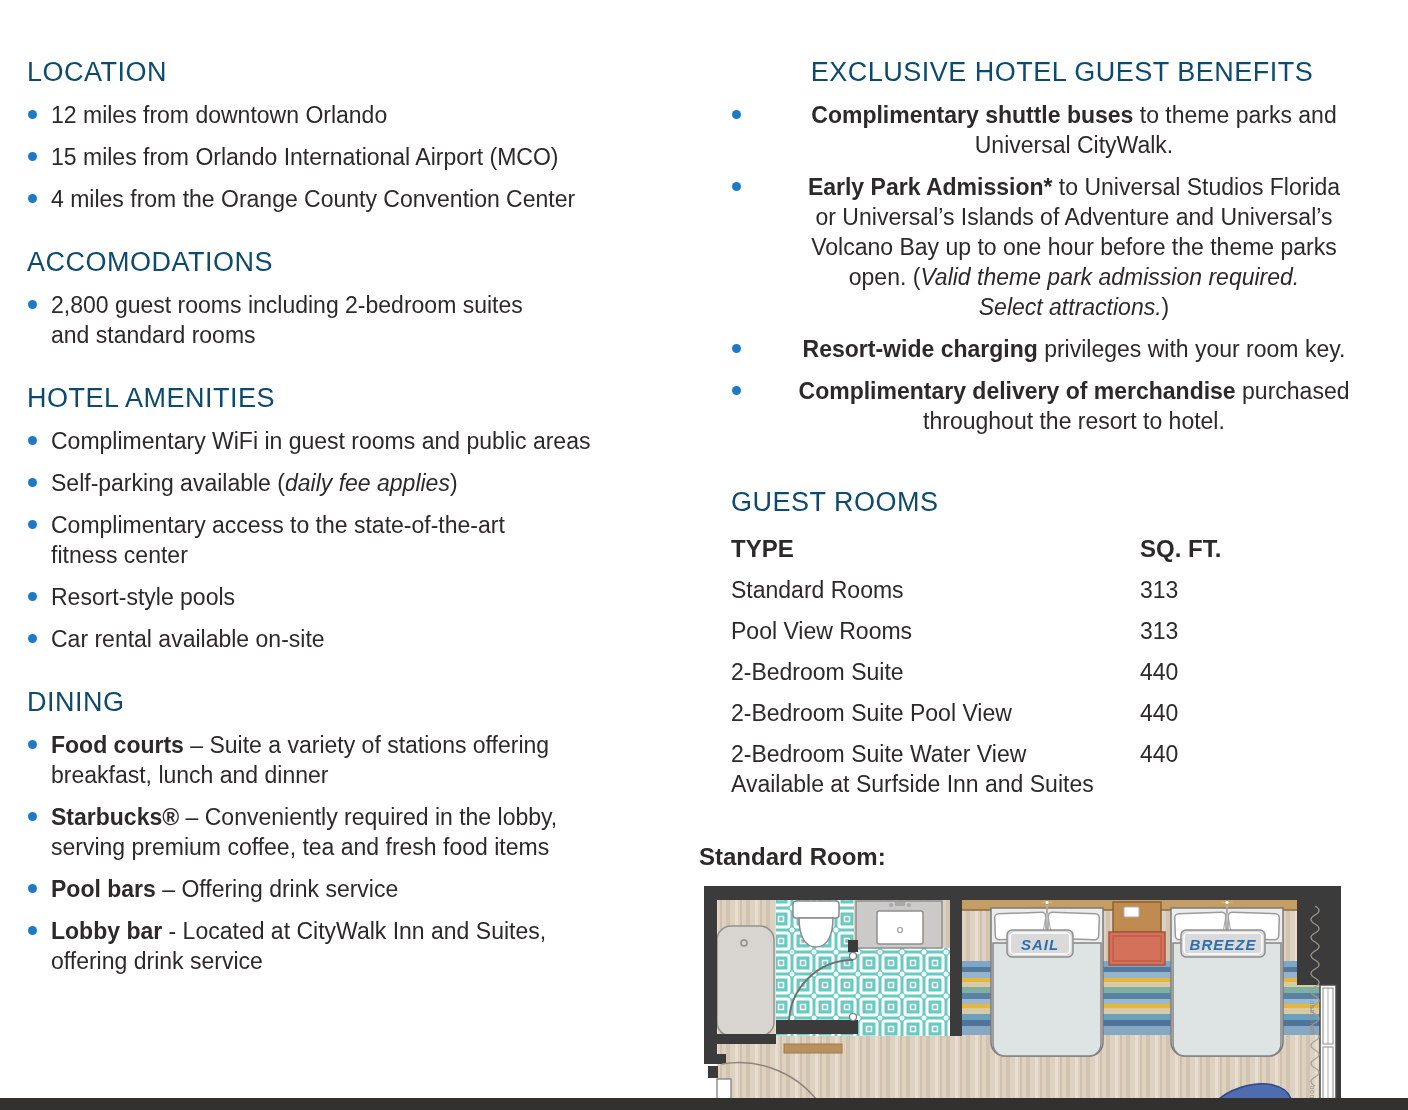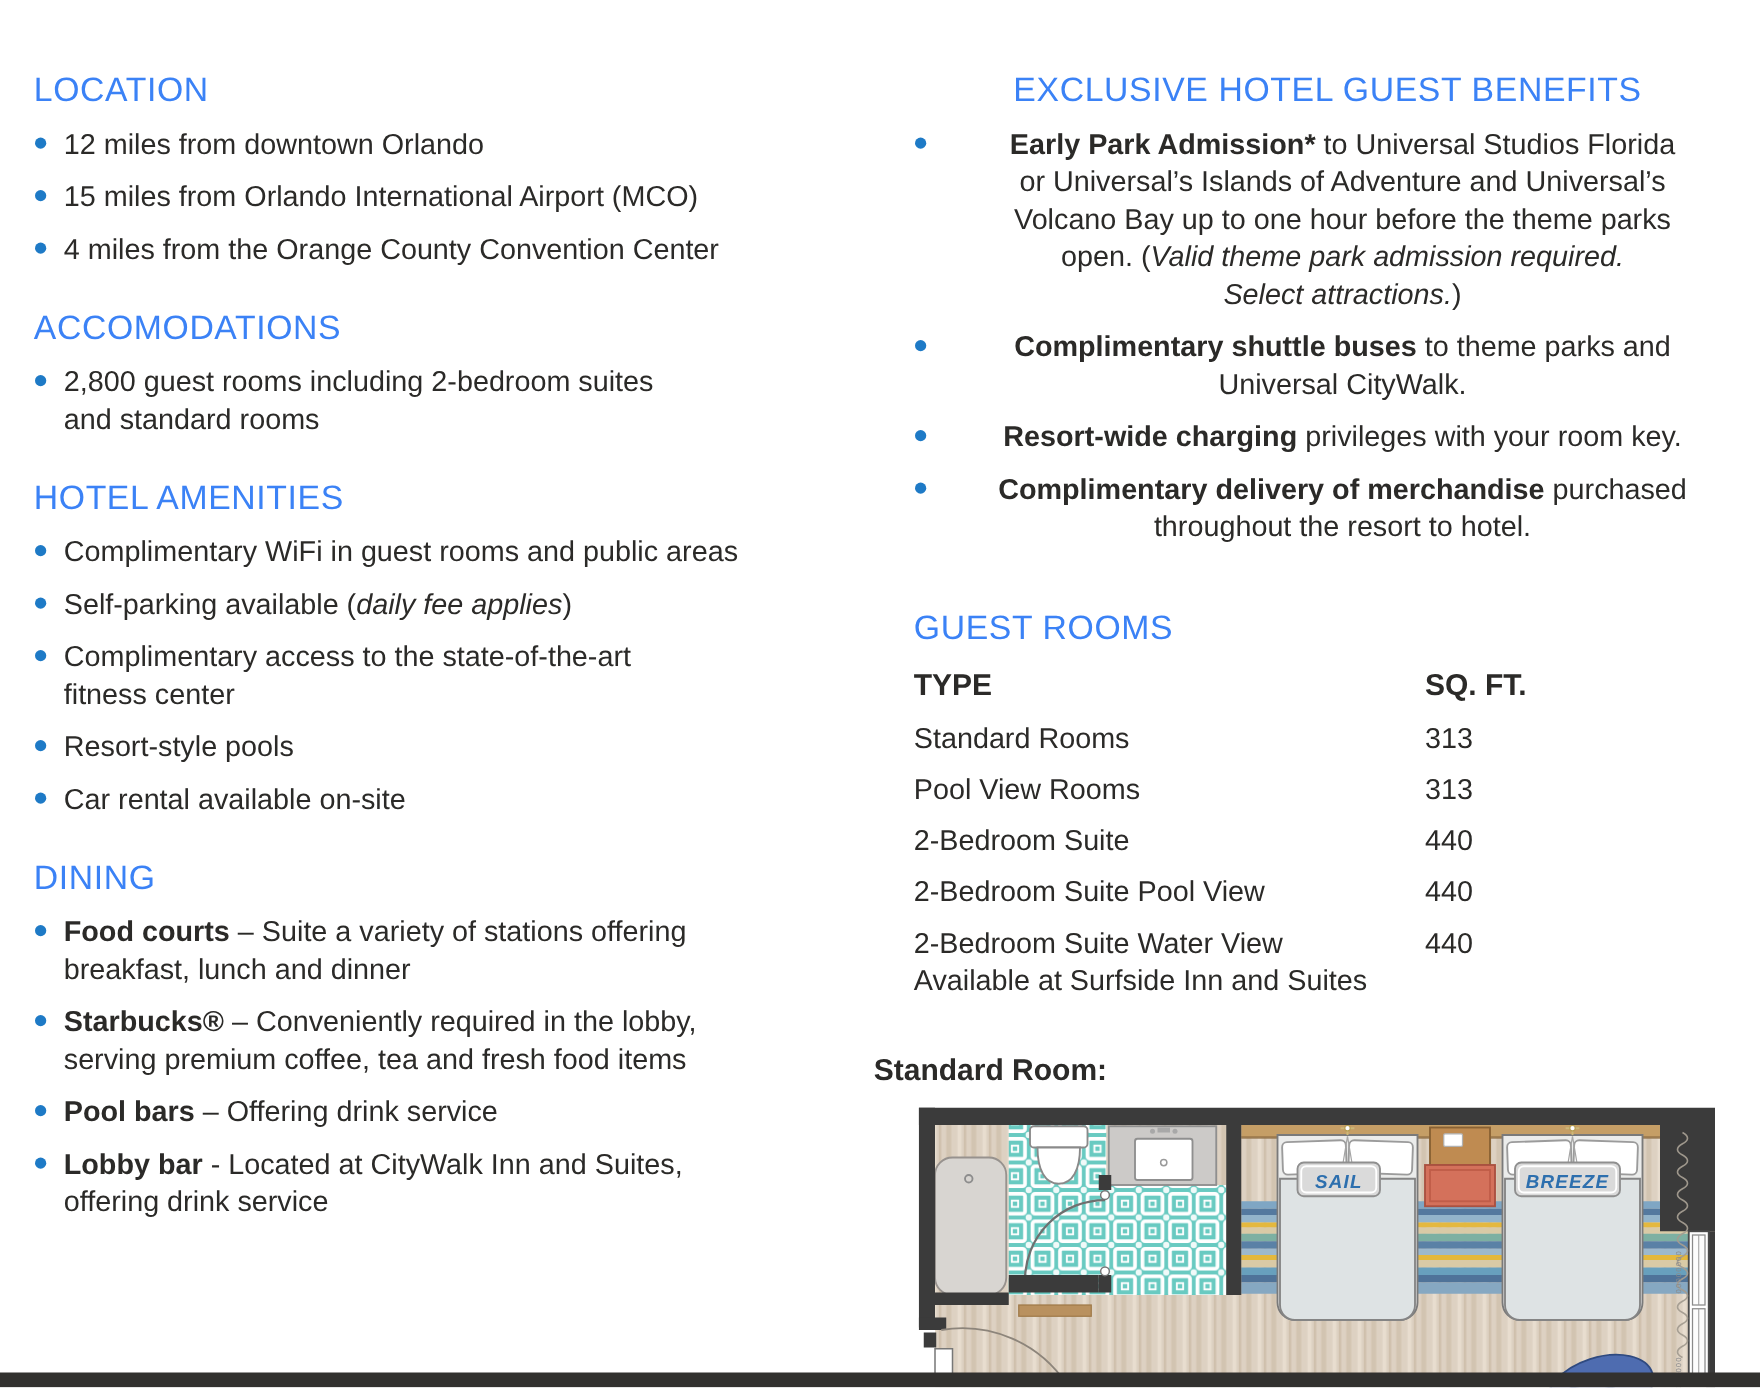--- a/index.html
+++ b/index.html
@@ -4,21 +4,21 @@
 <style>
   html,body{margin:0;padding:0;background:#ffffff;}
   .page{
     position:relative;width:1408px;height:1110px;background:#ffffff;overflow:hidden;
     font-family:"Liberation Sans","DejaVu Sans",sans-serif;color:#2b2a28;
   }
   .col{position:absolute;top:56px;}
   .col-left{left:27px;width:660px;}
   .col-right{left:731px;width:662px;text-align:center;}
   h2{
-    font-size:27px;font-weight:400;letter-spacing:.5px;color:#3b82f6;
+    font-size:27px;font-weight:400;letter-spacing:.5px;color:#0c4a6e;
     margin:32px 0 12px 0;line-height:32px;
   }
   section:first-child h2{margin-top:0;}
   ul{list-style:none;margin:0;padding:0;}
   li{
     position:relative;padding-left:24px;margin:0 0 12px 0;
     font-size:23px;line-height:30px;
   }
   li::before{
     content:"";position:absolute;left:1px;top:10px;width:9px;height:9px;
@@ -28,21 +28,21 @@
   i{font-style:italic;}
   
   .rooms{position:absolute;left:731px;top:486px;width:662px;}
   .rooms h2{margin-top:0;}
   .gr-head,.gr-row{display:flex;font-size:23px;line-height:30px;margin-bottom:11px;}
   .gr-head{font-weight:700;font-size:24px;margin-top:16px;}
   .gr-type{width:409px;}
   .gr-note{font-size:23px;line-height:30px;}
   
   .plan-label{position:absolute;left:699px;top:843px;font-size:24px;font-weight:700;}
-  .plan{position:absolute;left:735px;top:886px;width:643px;height:224px;}
+  .plan{position:absolute;left:704px;top:886px;width:643px;height:224px;}
   .bottom-bar{position:absolute;left:0;bottom:0;width:1408px;height:12px;background:#32312f;z-index:10;}
   svg text{font-family:"Liberation Sans","DejaVu Sans",sans-serif;}
 </style>
 </head>
 <body>
 
 <div class="page">
 
   <div class="col col-left">
     <section>
@@ -98,29 +98,29 @@
         </li>
       </ul>
     </section>
   </div>
 
   <div class="col col-right">
     <section>
       <h2>EXCLUSIVE HOTEL GUEST BENEFITS</h2>
       <ul>
         <li>
+          <b>Complimentary shuttle buses</b><span> to theme parks and</span><br>
+          <span>Universal CityWalk.</span>
+        </li>
+        <li>
           <b>Early Park Admission*</b><span> to Universal Studios Florida</span><br>
           <span>or Universal’s Islands of Adventure and Universal’s</span><br>
           <span>Volcano Bay up to one hour before the theme parks</span><br>
           <span>open. (</span><i>Valid theme park admission required.</i><br>
           <i>Select attractions.</i><span>)</span>
-        </li>
-        <li>
-          <b>Complimentary shuttle buses</b><span> to theme parks and</span><br>
-          <span>Universal CityWalk.</span>
         </li>
         <li>
           <b>Resort-wide charging</b><span> privileges with your room key.</span>
         </li>
         <li>
           <b>Complimentary delivery of merchandise</b><span> purchased</span><br>
           <span>throughout the resort to hotel.</span>
         </li>
       </ul>
     </section>

